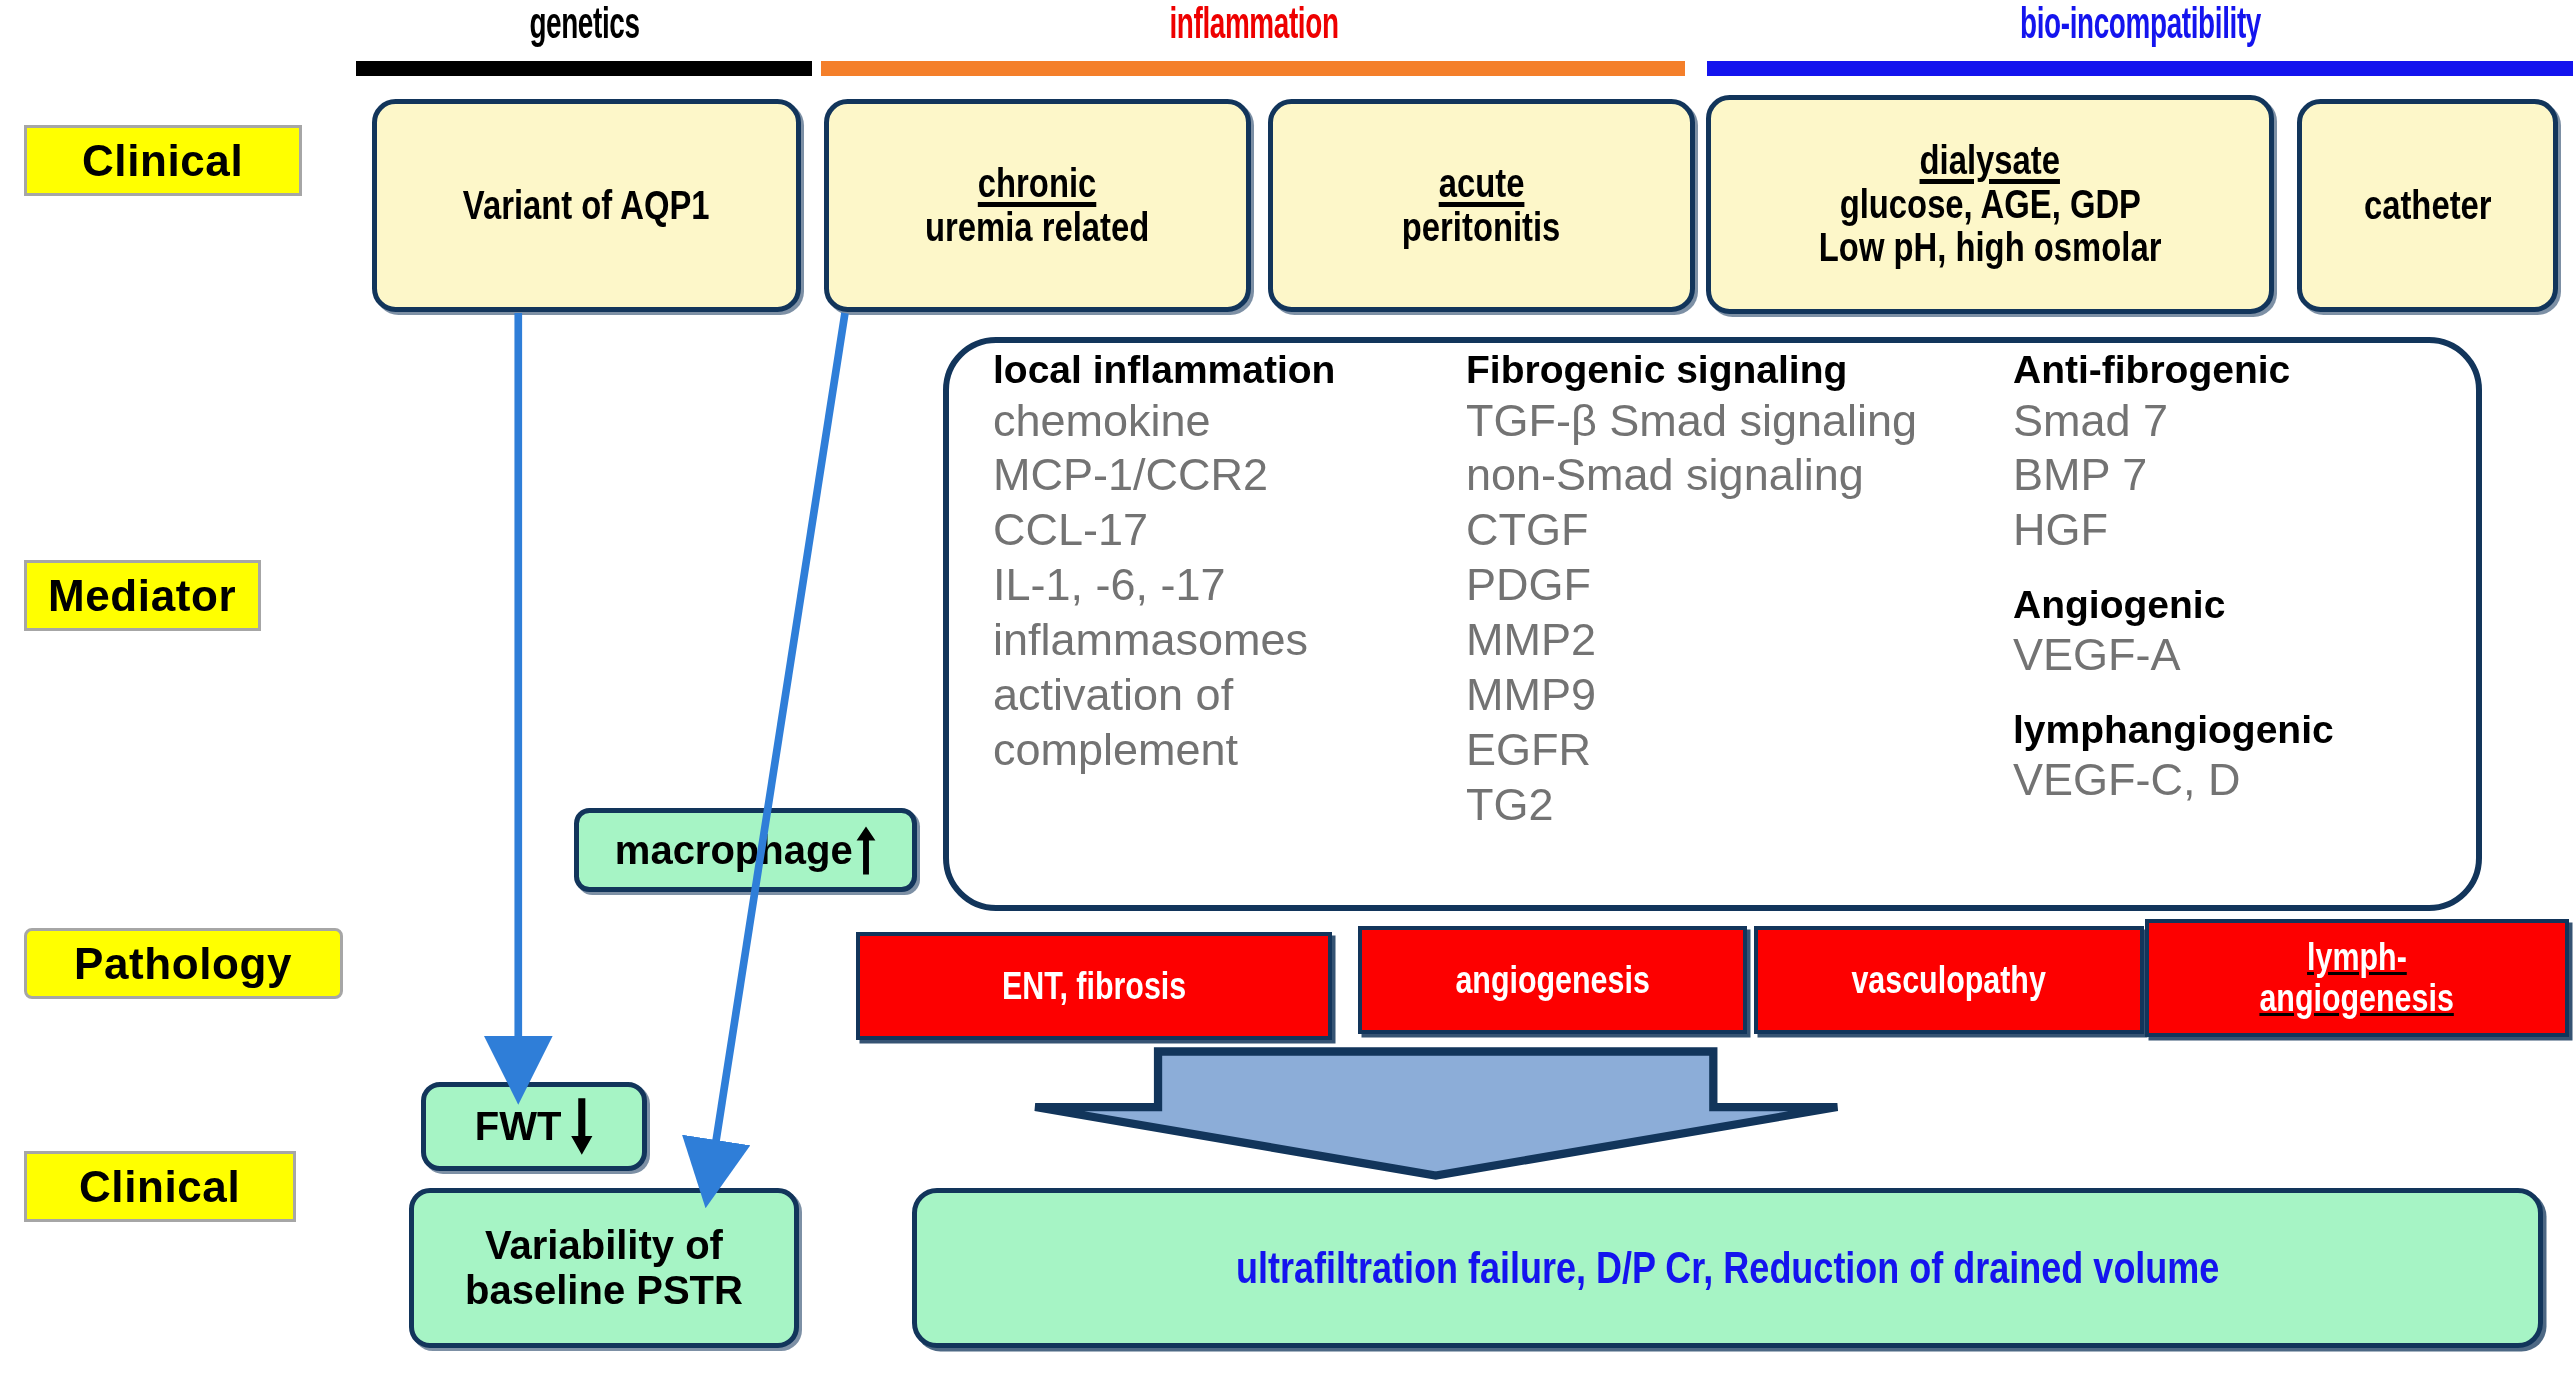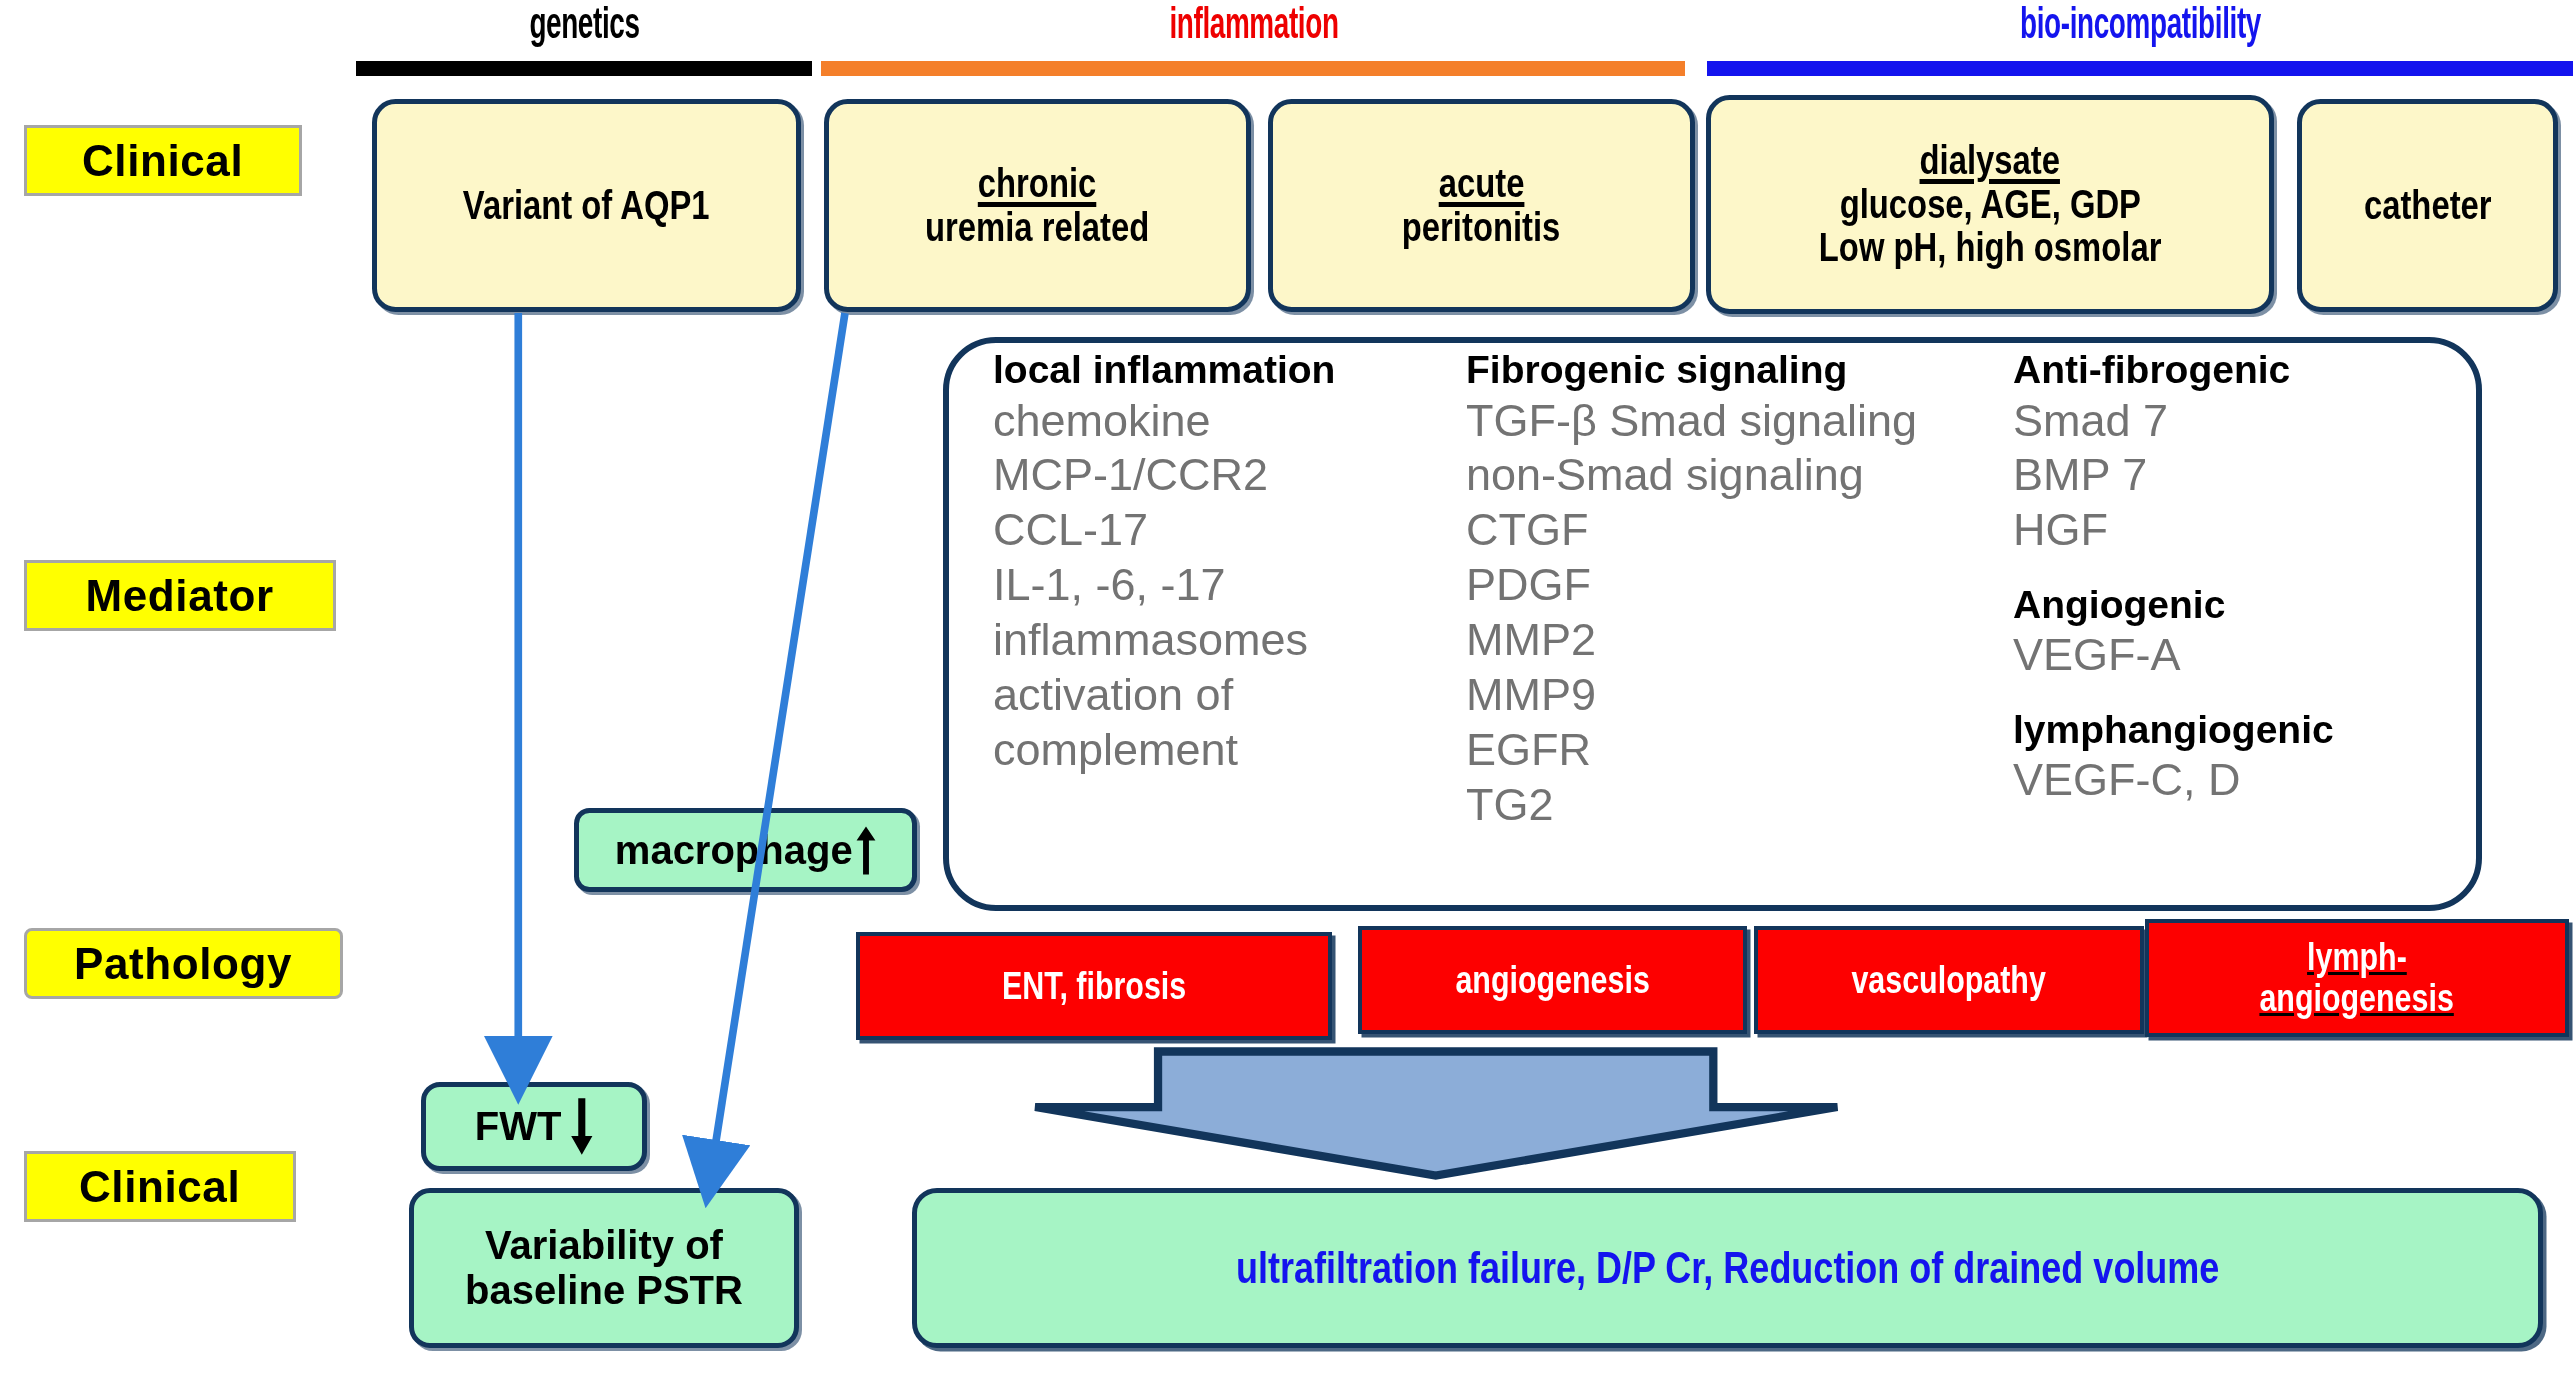--- a/index.html
+++ b/index.html
@@ -69,21 +69,21 @@
 
   <div class="colhead" style="left:821px;top:0px;width:866px;color:#ee0000;">inflammation</div>
   <div class="colbar" style="left:821px;top:61px;width:864px;background:#f47f2a;"></div>
 
   <div class="colhead" style="left:1706px;top:0px;width:869px;color:#1414ee;">bio-incompatibility</div>
   <div class="colbar" style="left:1707px;top:61px;width:866px;background:#1414ee;"></div>
 </div>
 
 <div id="stage-labels">
   <div class="stage" style="left:23.6px;top:125px;width:278px;height:71px;">Clinical</div>
-  <div class="stage" style="left:23.6px;top:560px;width:312px;height:71px;">Mediator</div>
+  <div class="stage" style="left:23.6px;top:560px;width:237px;height:71px;">Mediator</div>
   <div class="stage" style="left:23.6px;top:928px;width:319px;height:71px;border-radius:8px;">Pathology</div>
   <div class="stage" style="left:23.6px;top:1151px;width:272px;height:71px;">Clinical</div>
 </div>
 
 <div id="etiology-row">
 
   <div class="ebox" style="left:372px;top:99px;width:429px;height:213px;">
     <div class="ln">Variant of AQP1</div>
   </div>
 

